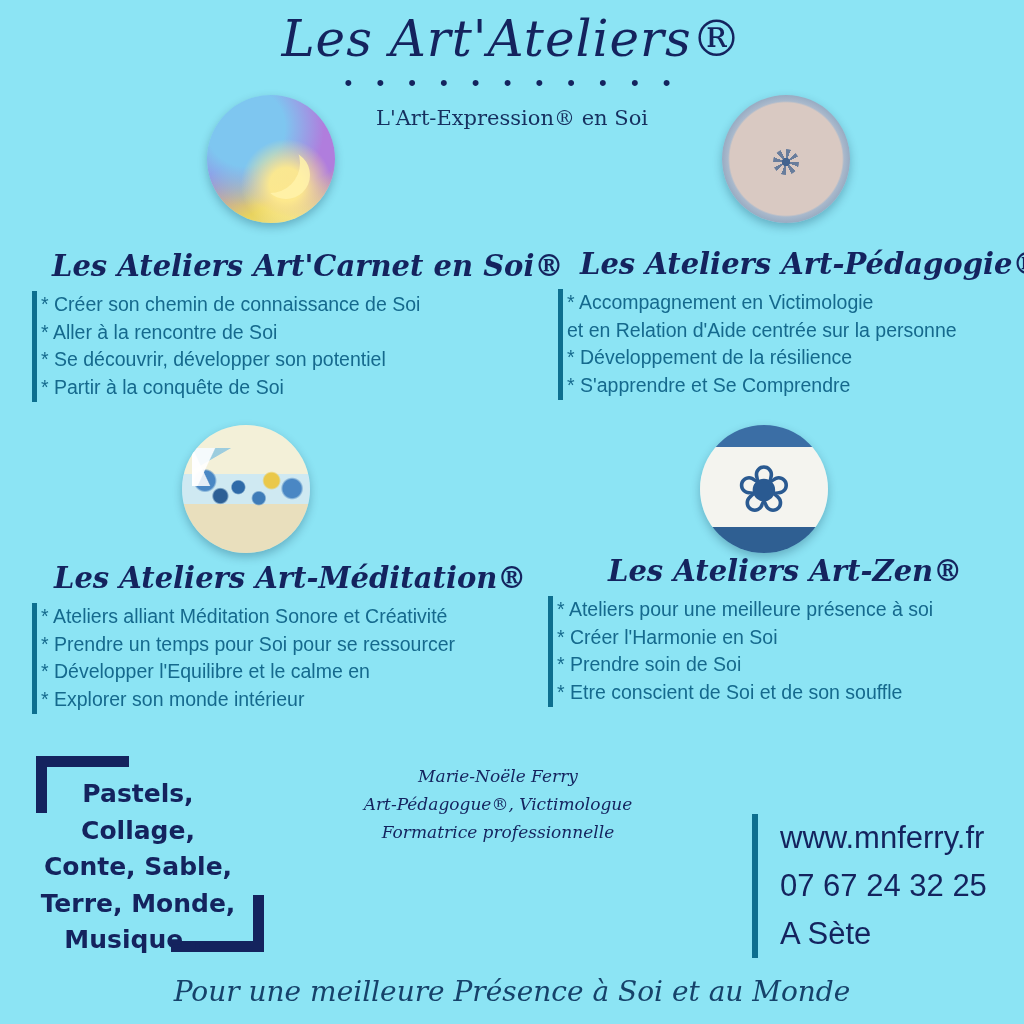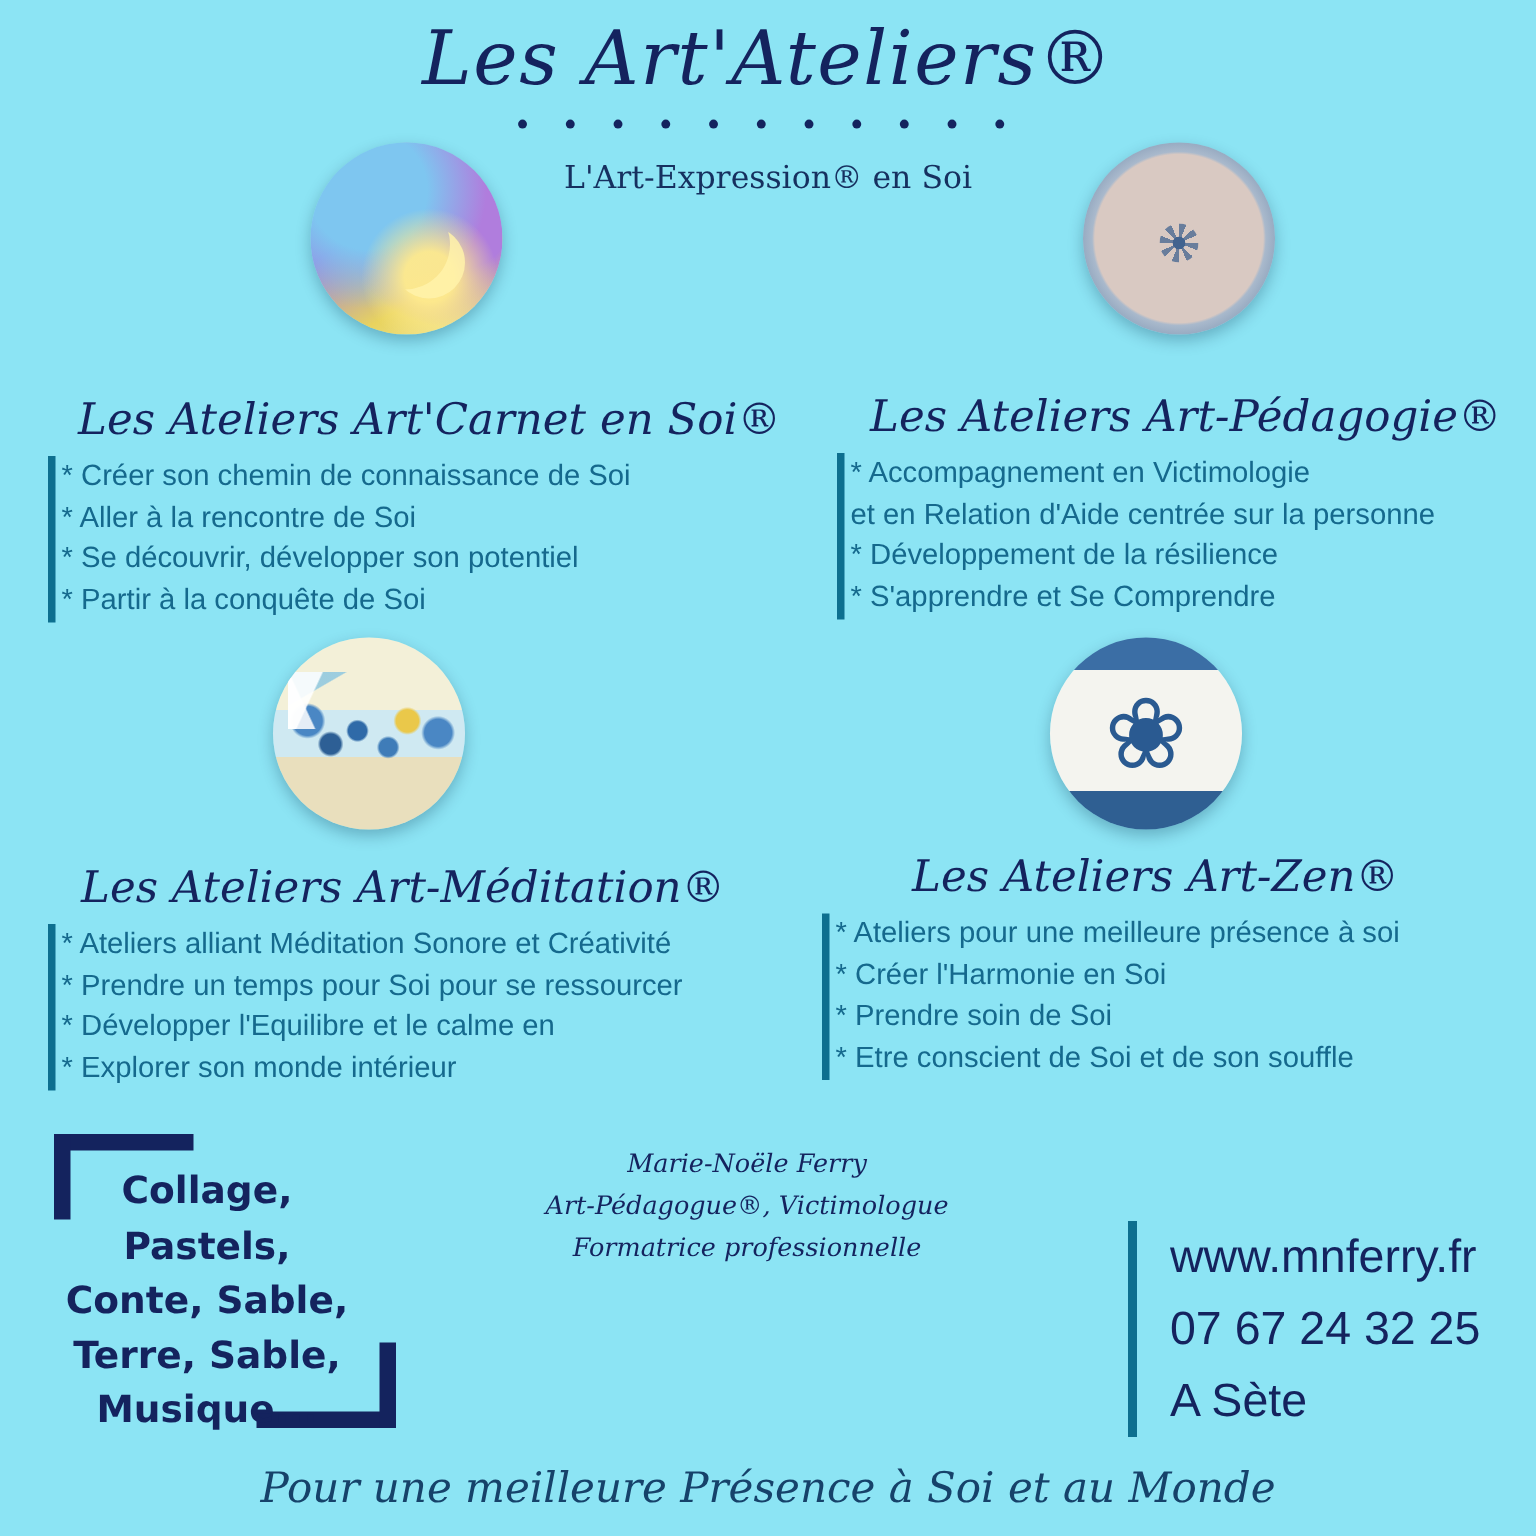--- a/index.html
+++ b/index.html
@@ -145,24 +145,24 @@
     font-size: 66px;
     line-height: 1;
     color: #2a5a91;
   }
 
   
   .section {
     position: absolute;
   }
   .section h2 {
-    margin: 17px 0 8px 0;
+    margin: 4px 0 8px 0;
     font-family: "DejaVu Serif", serif;
     font-style: italic;
-    font-weight: normal;
+    font-weight: bold;
     font-size: 29px;
     color: #14235e;
     white-space: nowrap;
   }
   .bullets {
     position: relative;
     padding-left: 4px;
     border-left: 5px solid #0d6f8f;
   }
   .bullets li {
@@ -318,24 +318,24 @@
         <li>* Ateliers pour une meilleure présence à soi</li>
         <li>* Créer l'Harmonie en Soi</li>
         <li>* Prendre soin de Soi</li>
         <li>* Etre conscient de Soi et de son souffle</li>
       </ul>
     </div>
   </div>
 
   <div class="bracket"></div>
   <div class="keywords">
+    <div>Pastels,</div>
     <div>Collage,</div>
-    <div>Pastels,</div>
     <div>Conte, Sable,</div>
-    <div>Terre, Sable,</div>
+    <div>Terre, Monde,</div>
     <div>Musique...</div>
   </div>
 
   <div class="person">
     <div>Marie-Noële Ferry</div>
     <div>Art-Pédagogue®, Victimologue</div>
     <div>Formatrice professionnelle</div>
   </div>
 
   <div class="contact">

